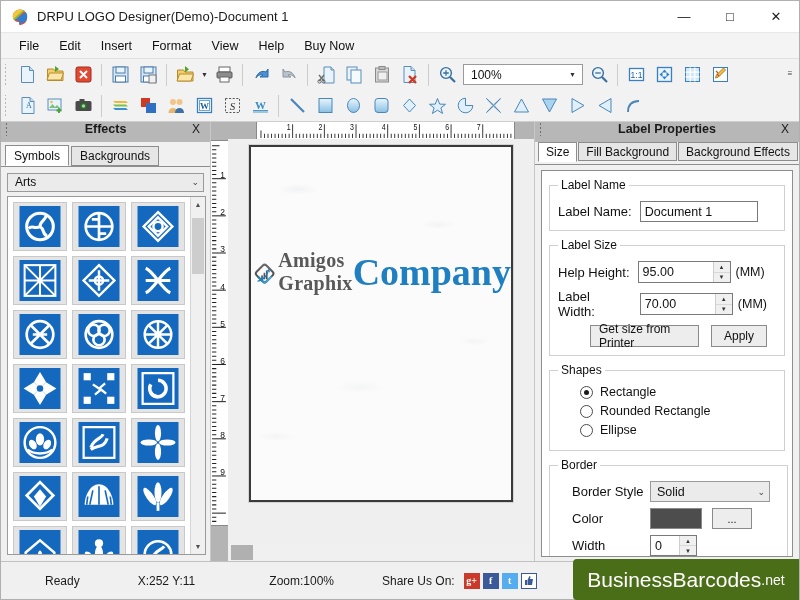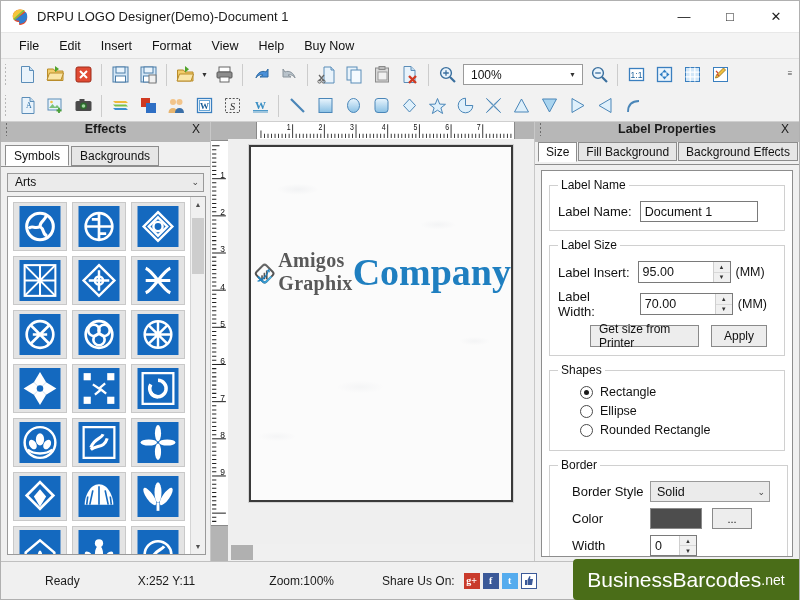--- a/index.html
+++ b/index.html
@@ -1086,21 +1086,21 @@
           <div class="row">
             <span class="lbl">Label Name:</span>
             <div class="txt-input" style="width:118px; margin-left:8px;">Document 1</div>
           </div>
         </fieldset>
 
         <fieldset class="grp">
           <legend>Label Size</legend>
 
           <div class="row">
-            <span class="lbl">Label Insert:</span>
+            <span class="lbl">Help Height:</span>
             <div class="spin-wrap" style="margin-left:8px;">
               <div class="spin-val">95.00</div>
               <div class="spin-btns">
                 <span>▲</span>
                 <span>▼</span>
               </div>
             </div>
             <span class="unit">(MM)</span>
           </div>
 
@@ -1123,25 +1123,25 @@
         </fieldset>
 
         <fieldset class="grp">
           <legend>Shapes</legend>
           <div class="radio-row">
             <span class="radio on"></span>
             <span class="radio-lbl">Rectangle</span>
           </div>
           <div class="radio-row">
             <span class="radio"></span>
-            <span class="radio-lbl">Ellipse</span>
+            <span class="radio-lbl">Rounded Rectangle</span>
           </div>
           <div class="radio-row">
             <span class="radio"></span>
-            <span class="radio-lbl">Rounded Rectangle</span>
+            <span class="radio-lbl">Ellipse</span>
           </div>
         </fieldset>
 
         <fieldset class="grp">
           <legend>Border</legend>
 
           <div class="row">
             <span class="lbl" style="width:92px; padding-left:14px;">Border Style</span>
             <div class="sel-input" style="width:120px;">
               <span>Solid</span>

